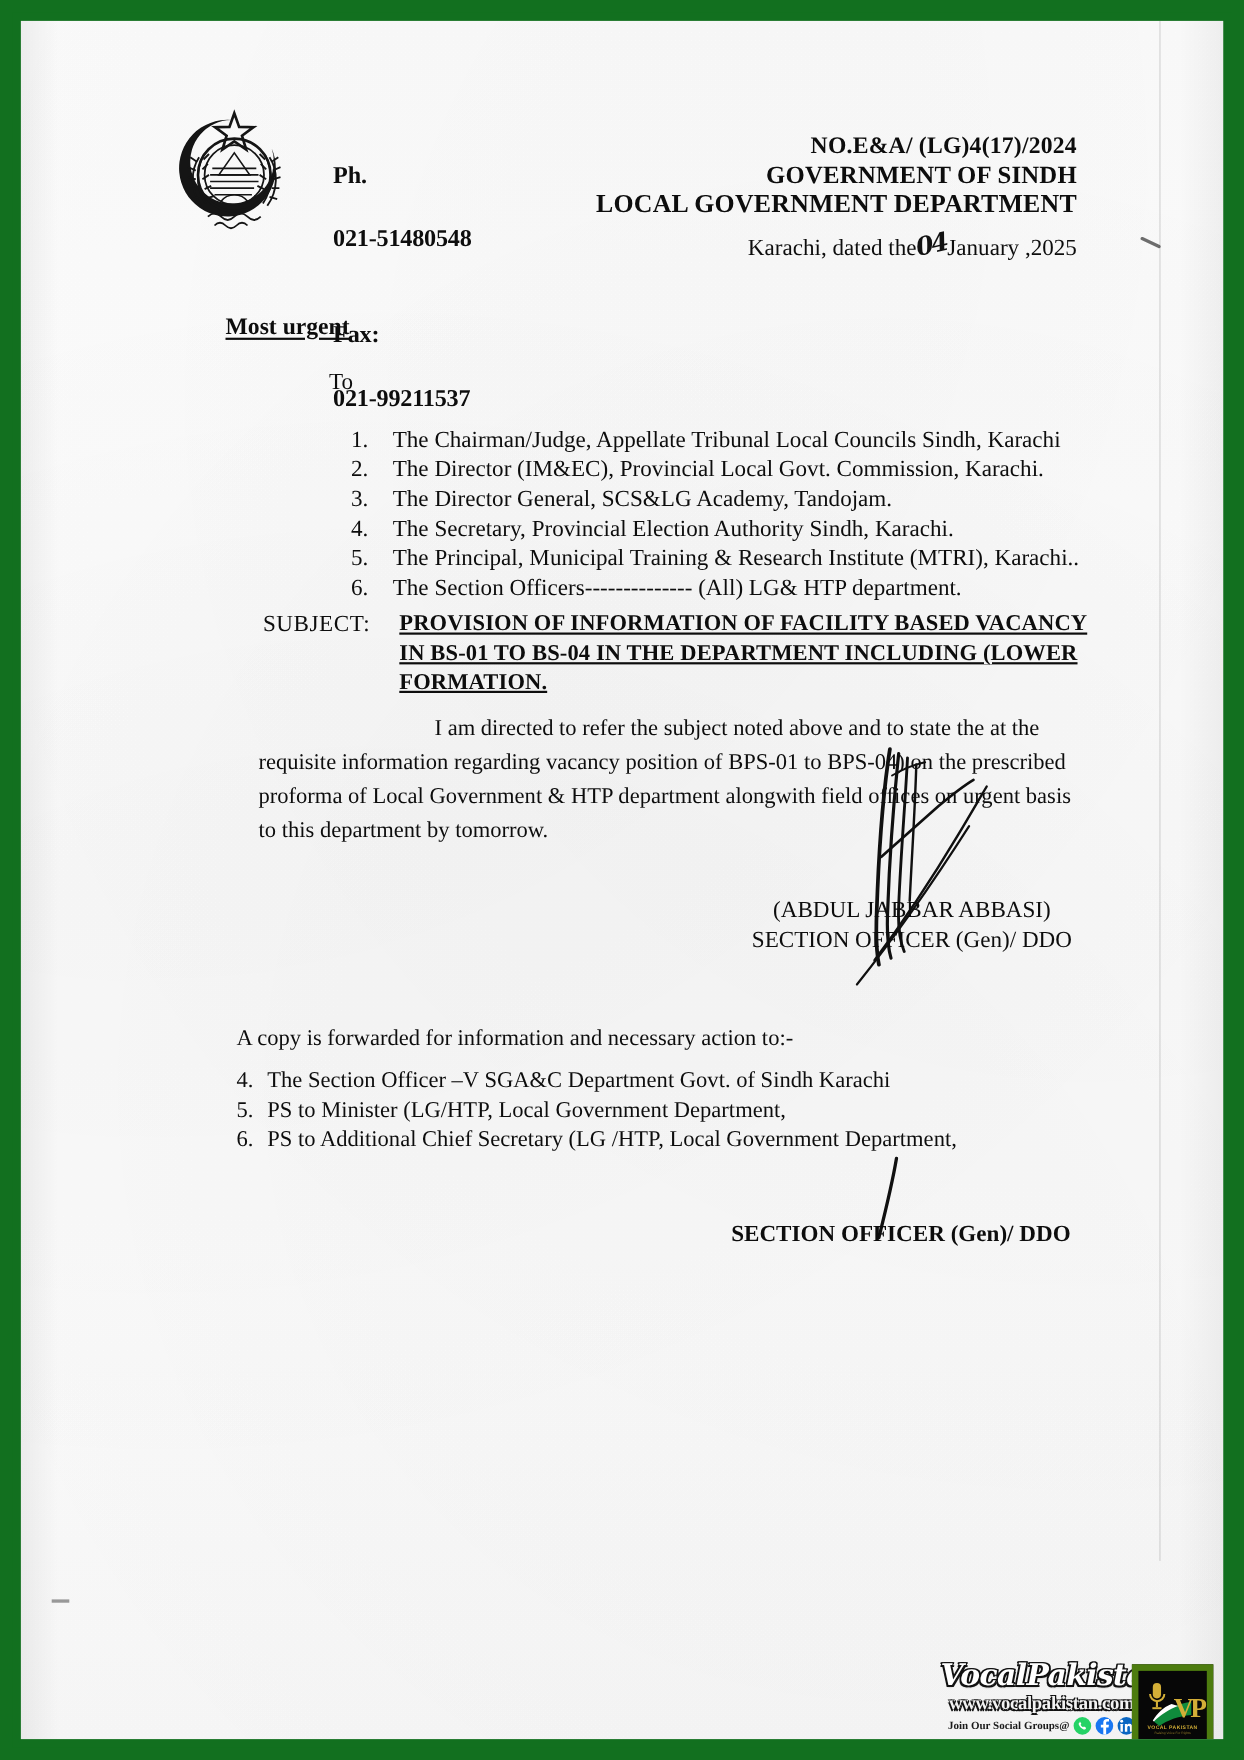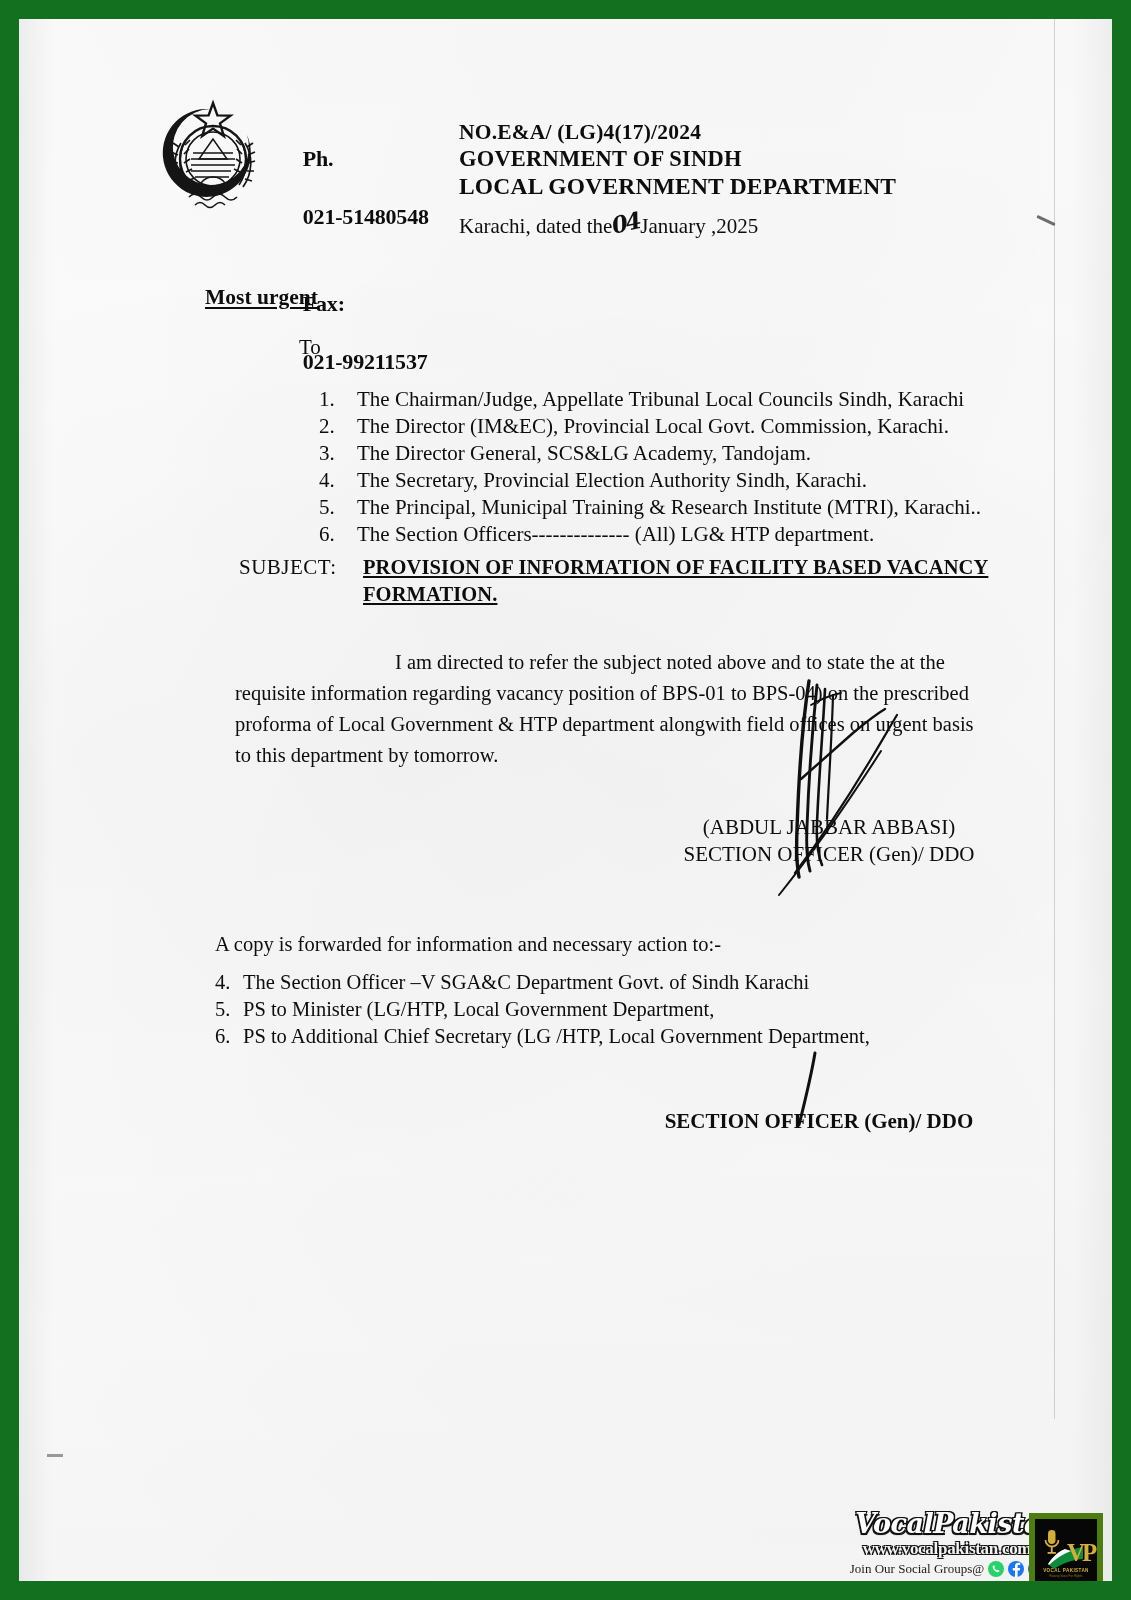--- a/index.html
+++ b/index.html
@@ -89,21 +89,21 @@
     font-weight: bold;
     line-height: 29px;
     letter-spacing: -0.2px;
   }
   #contact-block .row { white-space: pre; }
 
   #letterhead {
     position: absolute;
     left: 440px; top: 100px;
     width: 520px;
-    text-align: left;
+    text-align: right;
   }
   #letterhead .lh-line {
     font-weight: bold;
     letter-spacing: 0.2px;
   }
   #lh-number { font-size: 21.5px; line-height: 26px; }
   #lh-govt   { font-size: 22.5px; line-height: 27px; }
   #lh-dept   { font-size: 23.5px; line-height: 28px; white-space: nowrap; }
   #lh-dateline {
     margin-top: 11px;
@@ -294,22 +294,22 @@
   }
   #brand-social-row {
     display: flex;
     align-items: center;
     justify-content: center;
     gap: 4px;
     margin-top: 2px;
   }
   #brand-social-label {
     font-family: "Liberation Serif", serif;
-    font-weight: normal;
-    font-size: 13px;
+    font-weight: bold;
+    font-size: 10px;
     color: #1a1a1a;
     white-space: nowrap;
   }
   .social-icon {
     width: 16px; height: 16px;
     border-radius: 50%;
     display: inline-block;
     flex: none;
   }
   #brand-logo-box {
@@ -429,20 +429,21 @@
     <div class="rec-row">
       <span class="rec-num">6.</span>
       <span class="rec-text">The Section Officers-------------- (All) LG&amp; HTP department.</span>
     </div>
   </div>
 
   <div id="subject-wrap" class="doc-text">
     <div id="subject-label">SUBJECT:</div>
     <div id="subject-body">
       <div class="subj-line">PROVISION OF INFORMATION OF FACILITY BASED VACANCY</div>
+      <div class="subj-line">IN BS-01 TO BS-04 IN THE DEPARTMENT INCLUDING (LOWER</div>
       <div class="subj-line">FORMATION.</div>
     </div>
   </div>
 
   <div id="body-para" class="doc-text">
     <div class="bp-line" id="bp-1">I am directed to  refer the subject noted above  and to state the at the</div>
     <div class="bp-line">requisite  information  regarding  vacancy position of  BPS-01 to BPS-04)  on the prescribed</div>
     <div class="bp-line">proforma  of Local Government &amp; HTP department  alongwith  field offices on urgent basis</div>
     <div class="bp-line">to this department by tomorrow.</div>
   </div>

